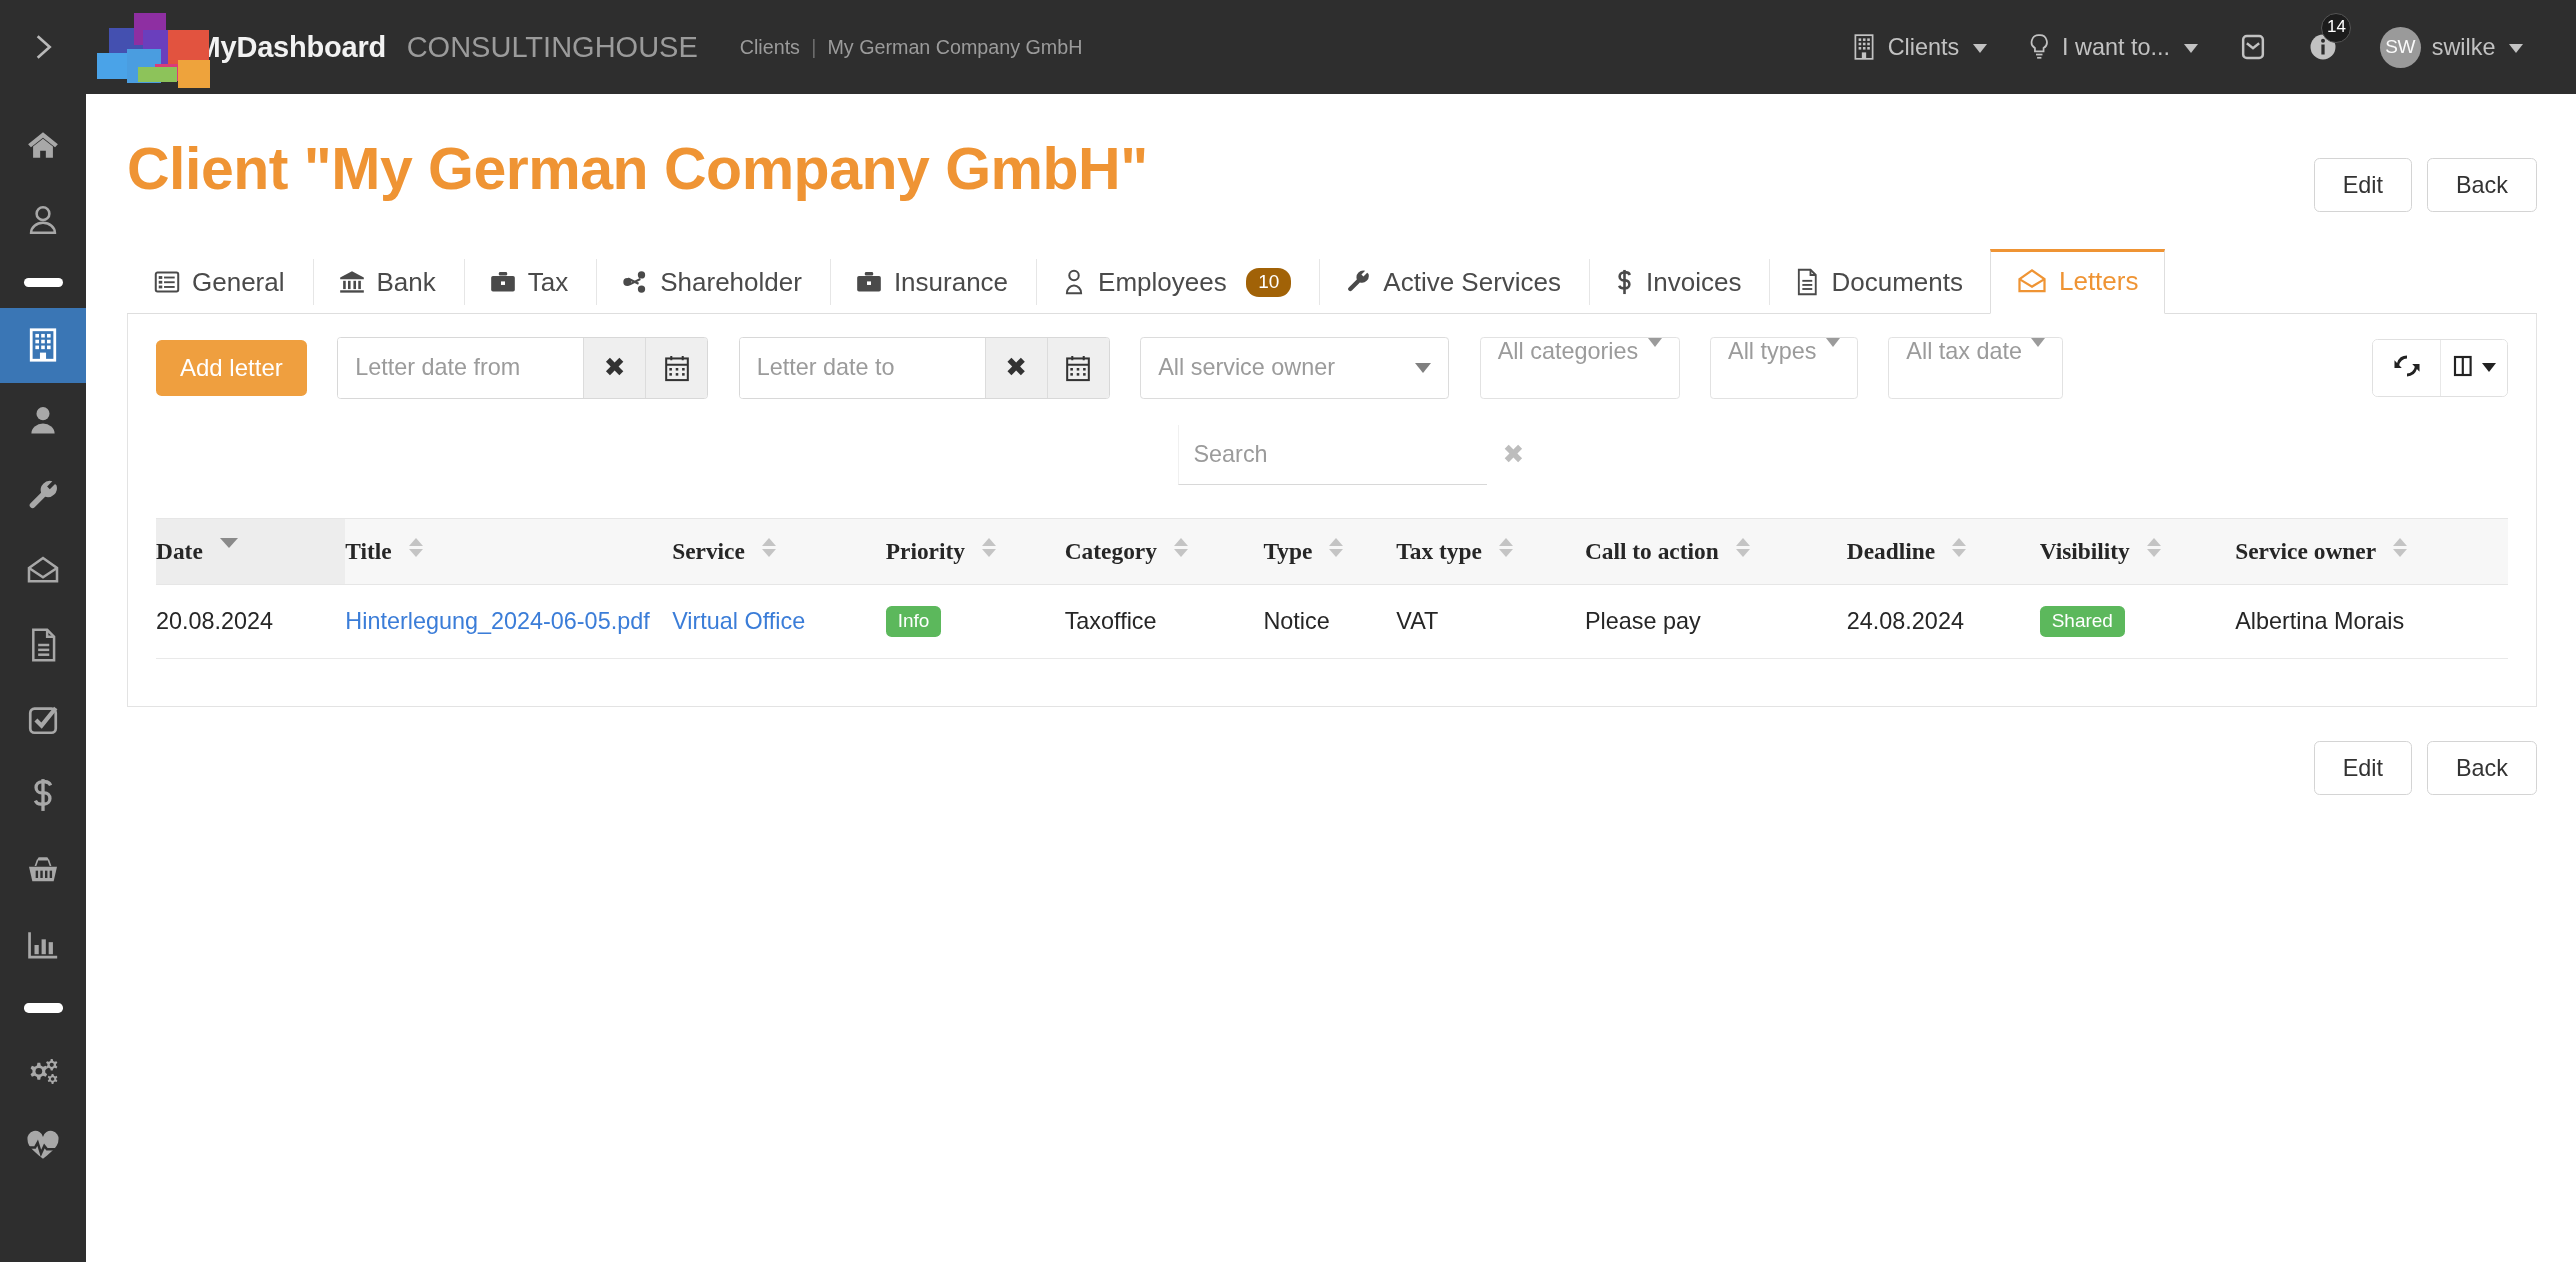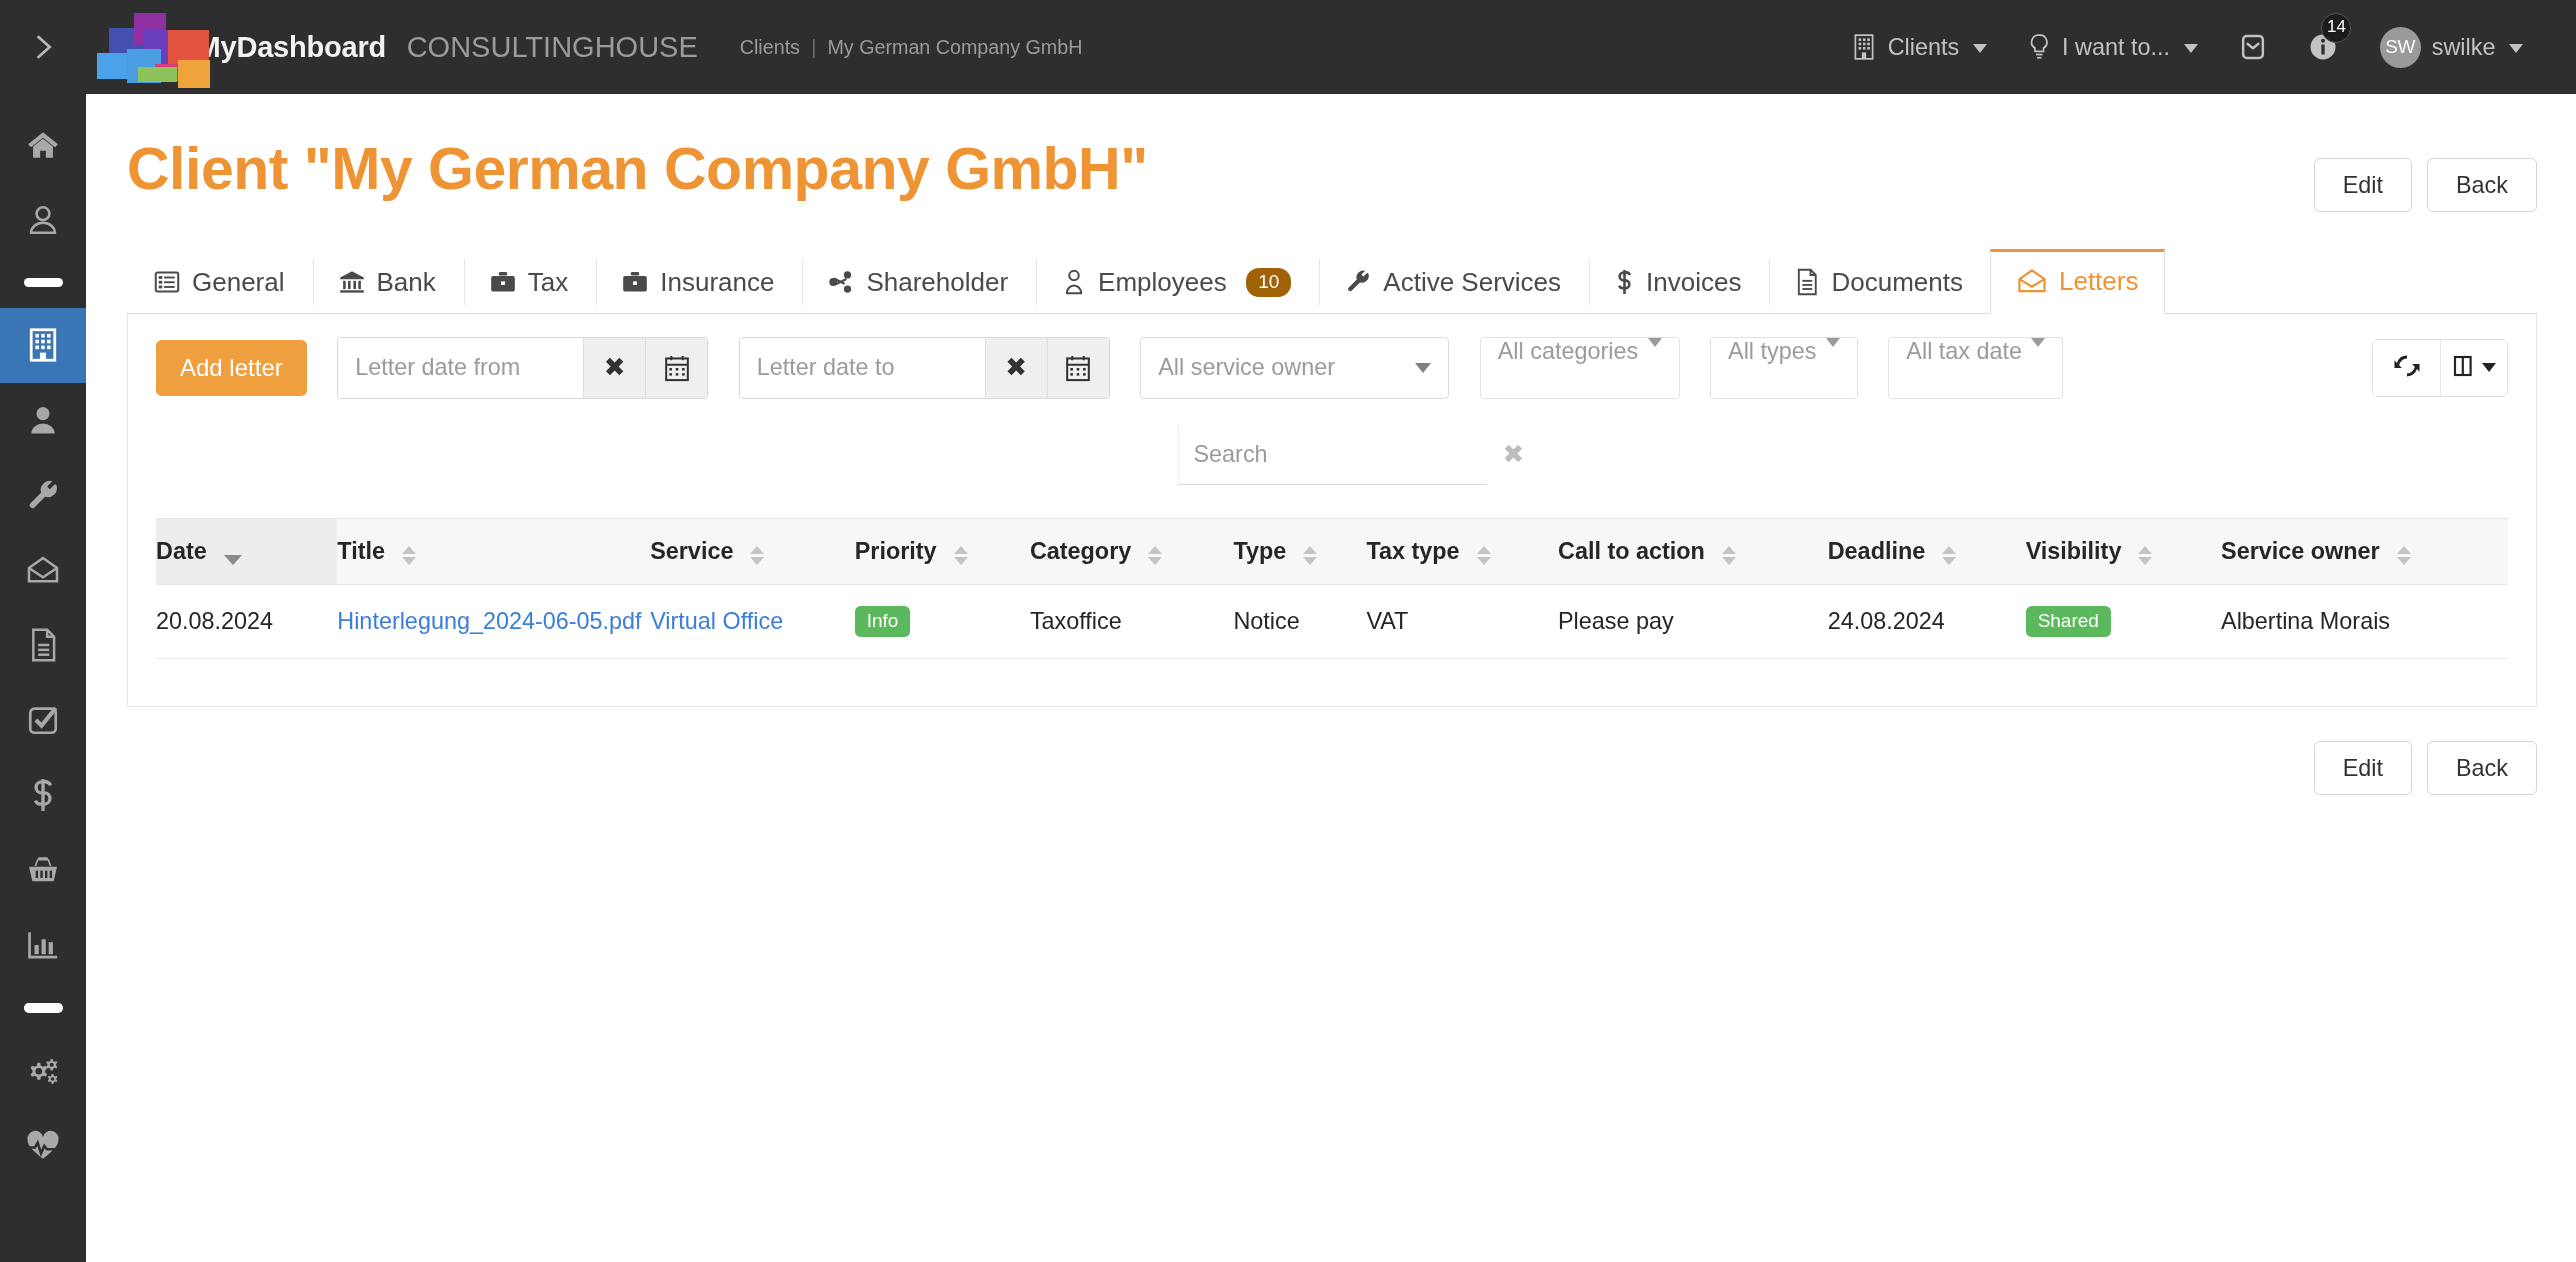--- a/index.html
+++ b/index.html
@@ -196,21 +196,21 @@
   .x-gray { color: #bdbdbd; font-size: 26px; cursor: pointer; line-height: 1; }
 
   
   table.grid { width: 100%; border-collapse: collapse; margin-top: 24px; }
   table.grid thead th {
     background: #f7f7f7; border-top: 0.9px solid #e6e6e6; border-bottom: 0.9px solid #e6e6e6;
     text-align: left; font-size: 23.4px; color: #262626; font-weight: bold;
     padding: 19px 7.5px 19px 0; white-space: nowrap; cursor: pointer;
   }
   table.grid thead th.sorted { background: #ededed; }
-  table.grid thead th .th-in { display: flex; align-items: flex-end; gap: 17px; }
+  table.grid thead th .th-in { display: flex; align-items: flex-start; gap: 17px; font-family: Liberation Serif, serif; }
   .sorter { display: inline-flex; flex-direction: column; gap: 2.8px; }
   .sorter i {
     display: block; width: 0; height: 0;
     border-left: 7.5px solid transparent; border-right: 7.5px solid transparent;
   }
   .sorter i.up { border-bottom: 8.4px solid #c4c4c4; }
   .sorter i.dn { border-top: 8.4px solid #c4c4c4; }
   .sorter.desc i.dn { border-top: 10.3px solid #8a8a8a; border-left-width: 9.4px; border-right-width: 9.4px; }
   table.grid tbody td {
     font-size: 23.4px; color: #262626; padding: 20.6px 7.5px 20.6px 0;
@@ -532,39 +532,39 @@
             <rect x="1" y="5" width="20" height="13" rx="1.5"></rect>
             <rect x="9.3" y="9.5" width="3.4" height="3" fill="#ffffff"></rect>
           </svg>
         </span>
         <span>Tax</span>
       </div>
 
       <div class="tab">
         <span>
           <svg width="26" height="24" viewBox="0 0 22 20" fill="currentColor">
-            <rect x="7.5" y="1.5" width="7" height="3" rx="1"></rect>
-            <rect x="1" y="5" width="20" height="13" rx="1.5"></rect>
-            <rect x="9.3" y="9.5" width="3.4" height="3" fill="#ffffff"></rect>
-          </svg>
-        </span>
-        <span>Insurance</span>
-      </div>
-
-      <div class="tab">
-        <span>
-          <svg width="26" height="24" viewBox="0 0 22 20" fill="currentColor">
             <circle cx="16.5" cy="4" r="3.1"></circle>
             <circle cx="16.5" cy="16" r="3.1"></circle>
             <circle cx="4.5" cy="10" r="3.4"></circle>
             <rect x="5.5" y="6.2" width="10" height="1.8" transform="rotate(27 5.5 6.2)"></rect>
             <rect x="6.2" y="11.2" width="10" height="1.8" transform="rotate(-27 6.2 11.2)"></rect>
           </svg>
         </span>
         <span>Shareholder</span>
+      </div>
+
+      <div class="tab">
+        <span>
+          <svg width="26" height="24" viewBox="0 0 22 20" fill="currentColor">
+            <rect x="7.5" y="1.5" width="7" height="3" rx="1"></rect>
+            <rect x="1" y="5" width="20" height="13" rx="1.5"></rect>
+            <rect x="9.3" y="9.5" width="3.4" height="3" fill="#ffffff"></rect>
+          </svg>
+        </span>
+        <span>Insurance</span>
       </div>
 
       <div class="tab">
         <span>
           <svg width="24" height="26" viewBox="0 0 20 22" fill="none" stroke="currentColor" stroke-width="1.7">
             <circle cx="10" cy="5.5" r="4"></circle>
             <path d="M4 20.5 A6 6.5 0 0 1 16 20.5 Z"></path>
           </svg>
         </span>
         <span>Employees</span>

